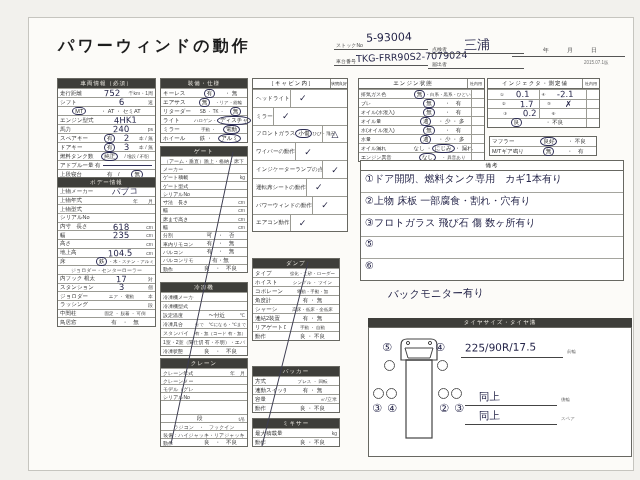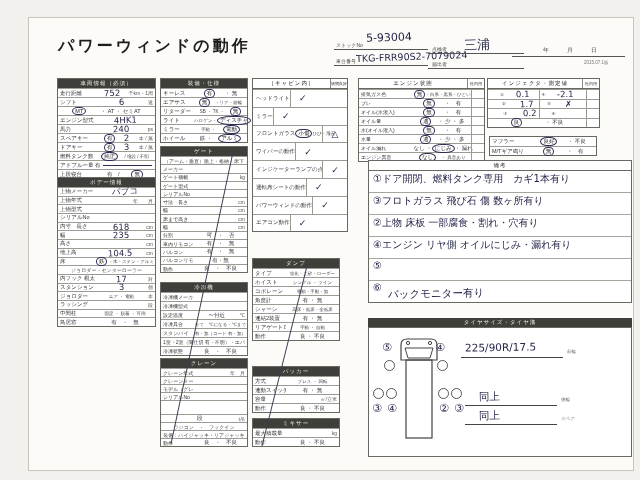--- a/index.html
+++ b/index.html
@@ -681,26 +681,25 @@
     </div>
     <div class="frow" style="height: 9px;">
       <span class="k-lbl">M/Tギア鳴り</span>
       <div class="spread">
         <span class="k-circ">無</span>
         <span class="k-opt">・　有</span>
       </div>
     </div>
   </div>
 
-<div class="ftable t-remarks" style="left:368px;top:160px;width:264px">
+<div class="ftable t-remarks" style="left:360px;top:160px;width:264px">
   <div class="thead light">備考</div>
   <div class="rline">①ドア開閉、燃料タンク専用　カギ1本有り</div>
+  <div class="rline">②上物 床板 一部腐食・割れ・穴有り</div>
   <div class="rline">③フロトガラス 飛び石 傷 数ヶ所有り</div>
-  <div class="rline">②上物 床板 一部腐食・割れ・穴有り</div>
-  <div class="rline">④エンジン リヤ側 オイルにじみ・漏れ有り</div>
   <div class="rline">⑤</div>
   <div class="rline">⑥</div>
 </div>
 <div class="note" style="left:388px;top:287px">バックモニター有り</div>
 
 <div class="thead dark" style="position:absolute;left:368px;top:318px;width:264px">タイヤサイズ・タイヤ溝</div>
 <div class="tirebox" style="left:368px;top:327px;width:264px;height:130px">
   <svg width="44" height="106" viewBox="0 0 44 106" style="position:absolute;left:28px;top:8px">
     <path d="M4 24 L4 9 Q4 3 10 3 L34 3 Q40 3 40 9 L40 24 Z" fill="none" stroke="#444" stroke-width="1.2"></path>
     <circle cx="11" cy="7" r="1.6" fill="none" stroke="#444"></circle>

